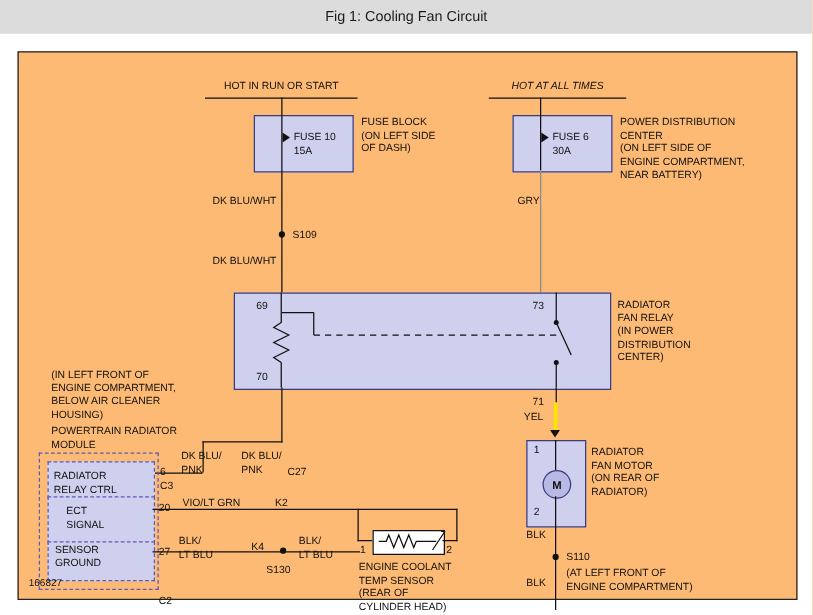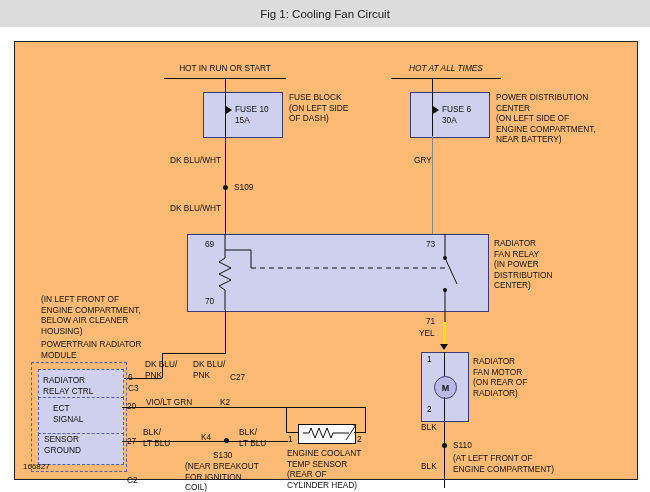--- a/index.html
+++ b/index.html
@@ -217,23 +217,20 @@
     <div class="t" style="left:205px;top:355px;">K2</div>
     <div class="v" style="left:271px;top:365px;height:26px;"></div>
     <div class="h" style="left:271px;top:390px;width:12px;"></div>
 
     <div class="h" style="left:107px;top:399px;width:104px;"></div>
     <div class="t" style="left:128px;top:385px;">BLK/
 LT BLU</div>
     <div class="t" style="left:186px;top:390px;">K4</div>
     <div class="dot" style="left:209px;top:396px;"></div>
     <div class="t" style="left:198px;top:408px;">S130</div>
-    <div class="t" style="left:170px;top:419px;">(NEAR BREAKOUT
-FOR IGNITION
-COIL)</div>
     <div class="h" style="left:211px;top:399px;width:62px;"></div>
     <div class="t" style="left:224px;top:385px;">BLK/
 LT BLU</div>
 
     <div class="white" style="left:283px;top:382px;width:56px;height:18px;"></div>
     <svg class="overlay" width="622" height="437">
       <path d="M288 391 L294 391 L296 386 L300 396 L304 386 L308 396 L312 386 L316 396 L318 391 L334 391" fill="none" stroke="#111" stroke-width="1"></path>
       <line x1="331" y1="398" x2="341" y2="383" stroke="#111" stroke-width="1"></line>
       <line x1="338" y1="383" x2="341" y2="383" stroke="#111" stroke-width="1"></line>
     </svg>

